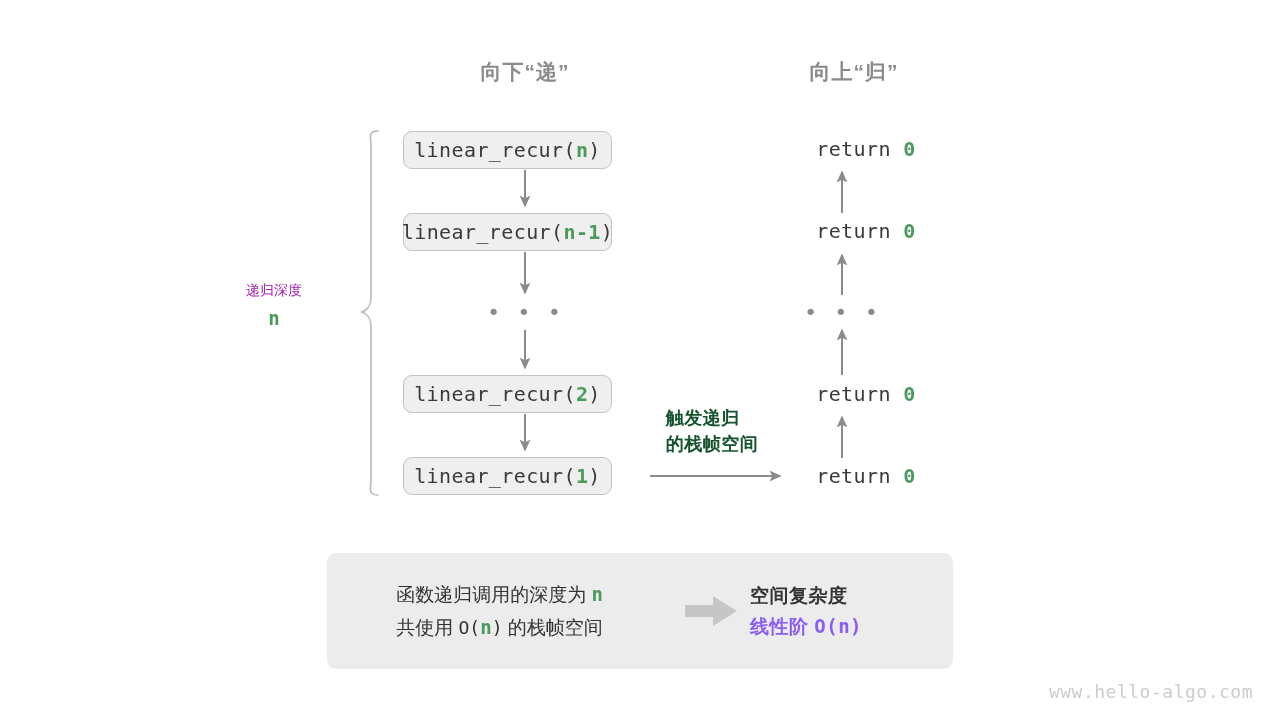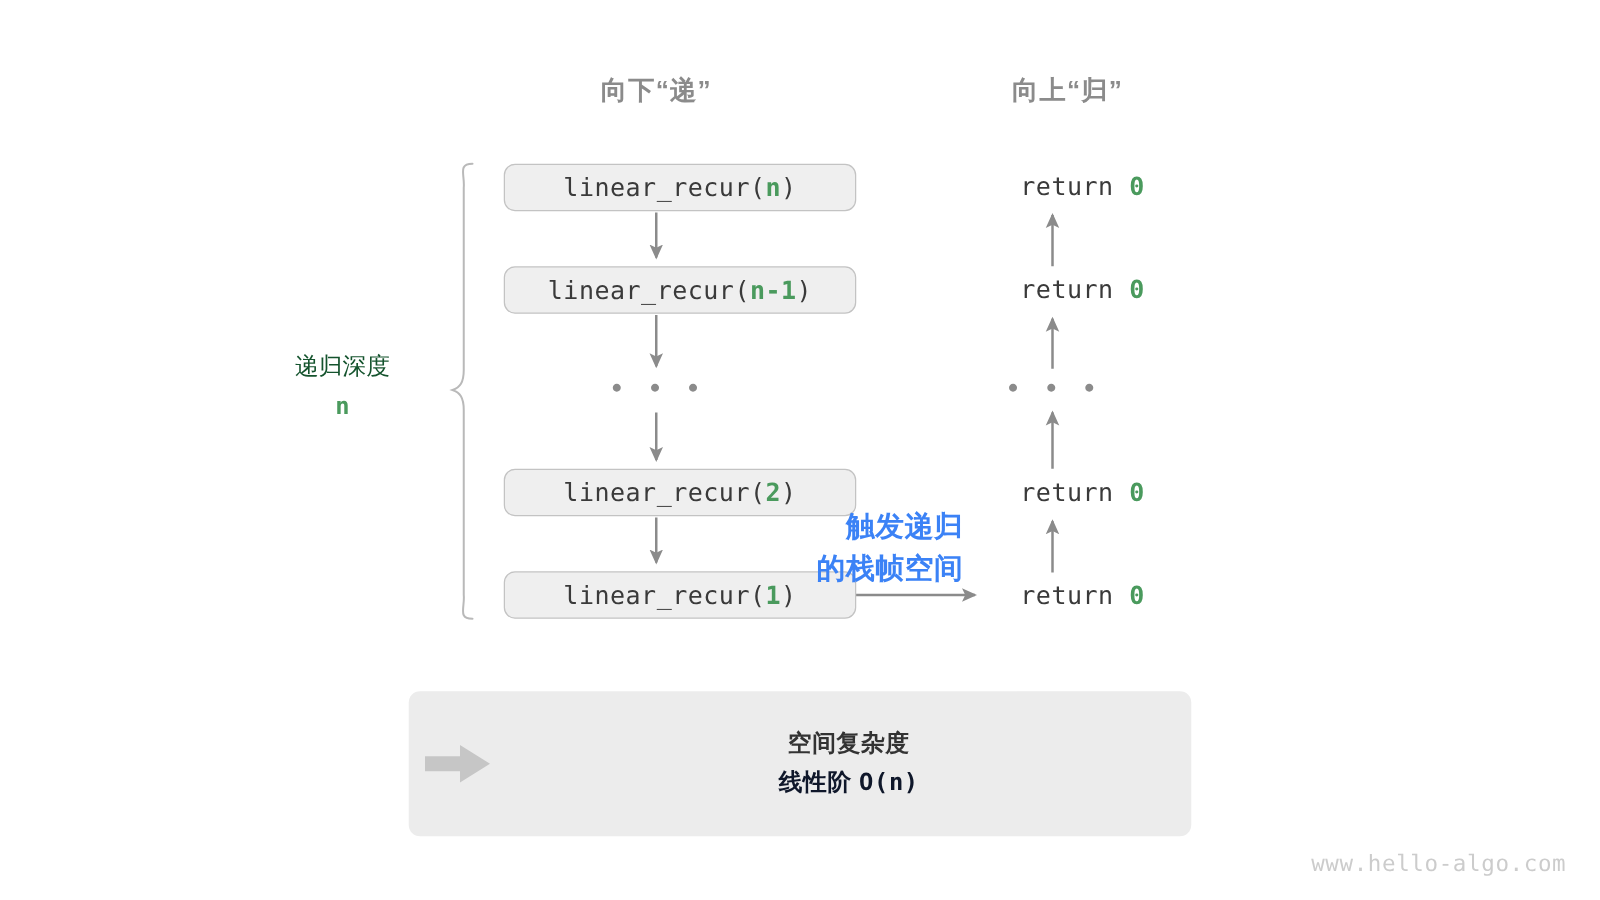--- a/index.html
+++ b/index.html
@@ -32,21 +32,21 @@
     white-space: nowrap;
     transform: translateX(-50%);
   }
   #header-down { left: 525px; top: 58px; }
   #header-up   { left: 842px; top: 58px; padding-left: 24px; }
 
   
   .call-box {
     position: absolute;
     left: 403px;
-    width: 282px;
+    width: 209px;
     height: 38px;
     box-sizing: border-box;
     background: #efefef;
     border: 1.4px solid #c3c3c3;
     border-radius: 9px;
     display: flex;
     align-items: center;
     justify-content: center;
     font-family: "DejaVu Sans Mono", monospace;
     font-size: 20px;
@@ -97,44 +97,44 @@
 
   
   .depth-label {
     position: absolute;
     left: 274px;
     transform: translateX(-50%);
     text-align: center;
     white-space: nowrap;
   }
   .depth-label .d-title {
-    font-size: 19px;
-    color: #14532d;
+    font-size: 14px;
+    color: #a21caf;
     display: block;
     line-height: 1.35;
   }
   .depth-label .d-value {
     font-size: 19px;
     font-weight: bold;
     color: #4a9a5d;
     display: block;
     line-height: 1.9;
     font-family: "DejaVu Sans Mono", monospace;
   }
 
   
   .trigger-note {
     position: absolute;
     left: 712px;
     top: 405px;
     transform: translateX(-50%);
-    text-align: right;
-    font-size: 23px;
-    font-weight: bold;
-    color: #3b82f6;
+    text-align: left;
+    font-size: 18px;
+    font-weight: bold;
+    color: #14532d;
     line-height: 1.45;
     letter-spacing: 0.5px;
     white-space: nowrap;
   }
 
   
   .summary-panel {
     position: absolute;
     left: 327px;
     top: 553px;
@@ -164,36 +164,35 @@
     font-family: "DejaVu Sans Mono", monospace;
   }
   .summary-arrow {
     width: 78px;
     display: flex;
     align-items: center;
     justify-content: center;
   }
   .summary-right {
     flex: 1;
-    text-align: center;
     line-height: 1.65;
     white-space: nowrap;
   }
   .summary-right .sr-title {
     display: block;
     font-size: 19px;
     font-weight: bold;
     color: #333333;
     letter-spacing: 0.5px;
   }
   .summary-right .sr-value {
     display: block;
     font-size: 19px;
     font-weight: bold;
-    color: #0f172a;
+    color: #8b5cf6;
     letter-spacing: 0.5px;
   }
   .summary-right .sr-value .mono {
     font-family: "DejaVu Sans Mono", monospace;
   }
 
   
   .watermark {
     position: absolute;
     right: 27px;
@@ -290,20 +289,28 @@
   <div class="return-label" style="top:476px;">
     <span>return</span>&nbsp;<span class="val">0</span>
   </div>
 
   <div class="trigger-note">
     <div>触发递归</div>
     <div>的栈帧空间</div>
   </div>
 
   <div class="summary-panel">
+    <div class="summary-left">
+      <div>
+        <span>函数递归调用的深度为 </span><span class="hl">n</span>
+      </div>
+      <div>
+        <span>共使用 </span><span class="mono">O(</span><span class="hl">n</span><span class="mono">)</span><span> 的栈帧空间</span>
+      </div>
+    </div>
 
     <div class="summary-arrow">
       <svg width="56" height="34" viewBox="0 0 56 34">
         <path d="M2,11 L30,11 L30,2 L54,17 L30,32 L30,23 L2,23 Z" fill="#c6c6c6"></path>
       </svg>
     </div>
 
     <div class="summary-right">
       <span class="sr-title">空间复杂度</span>
       <span class="sr-value">

